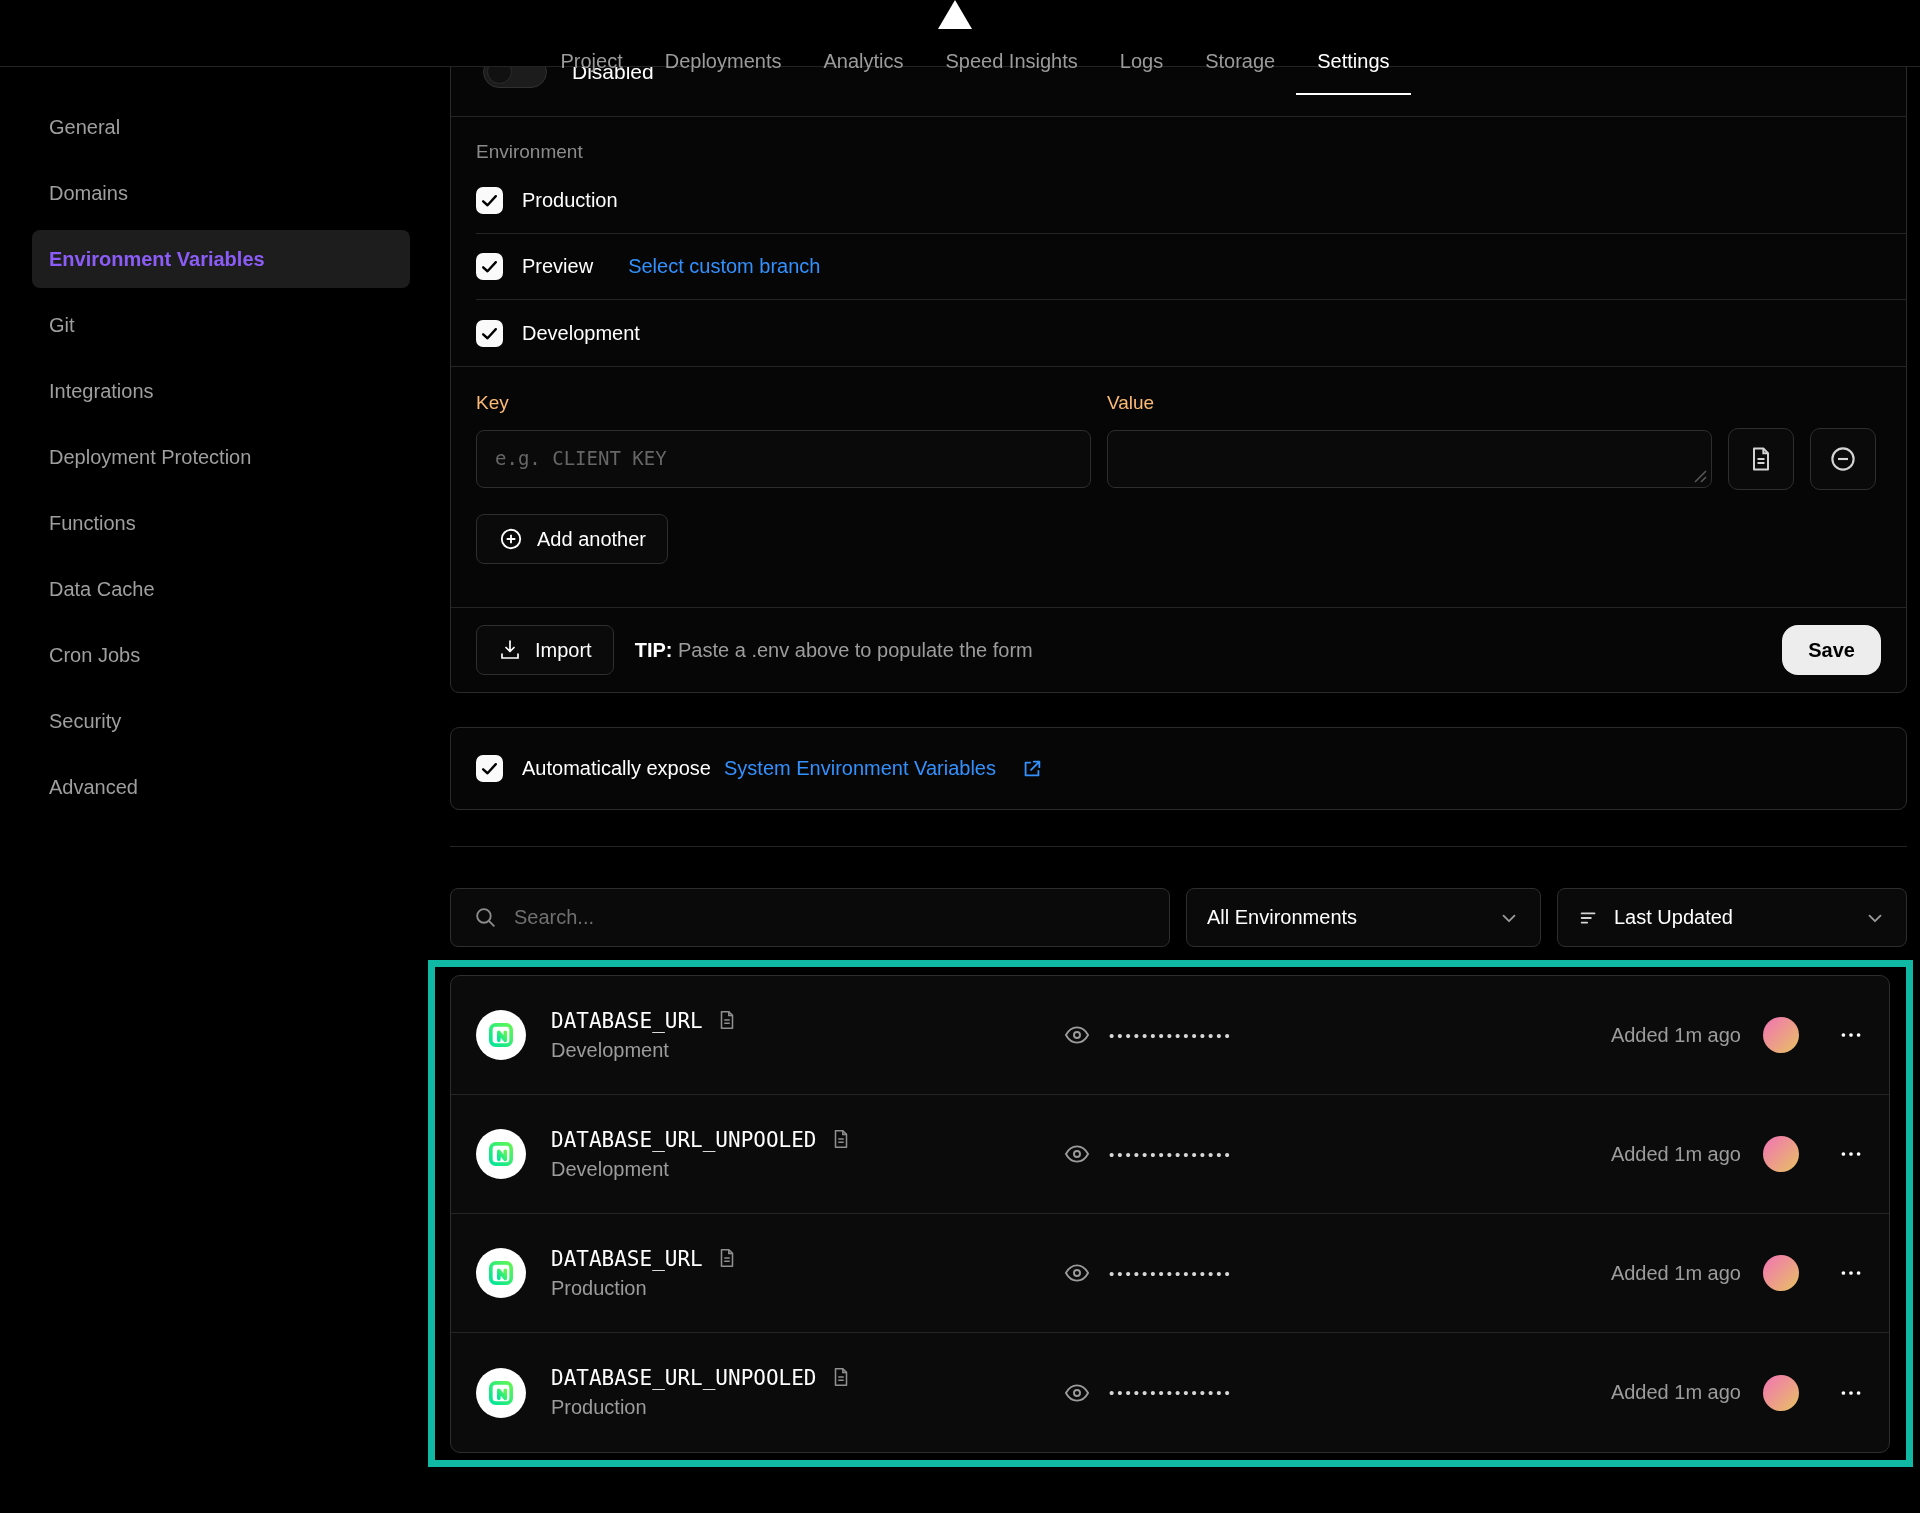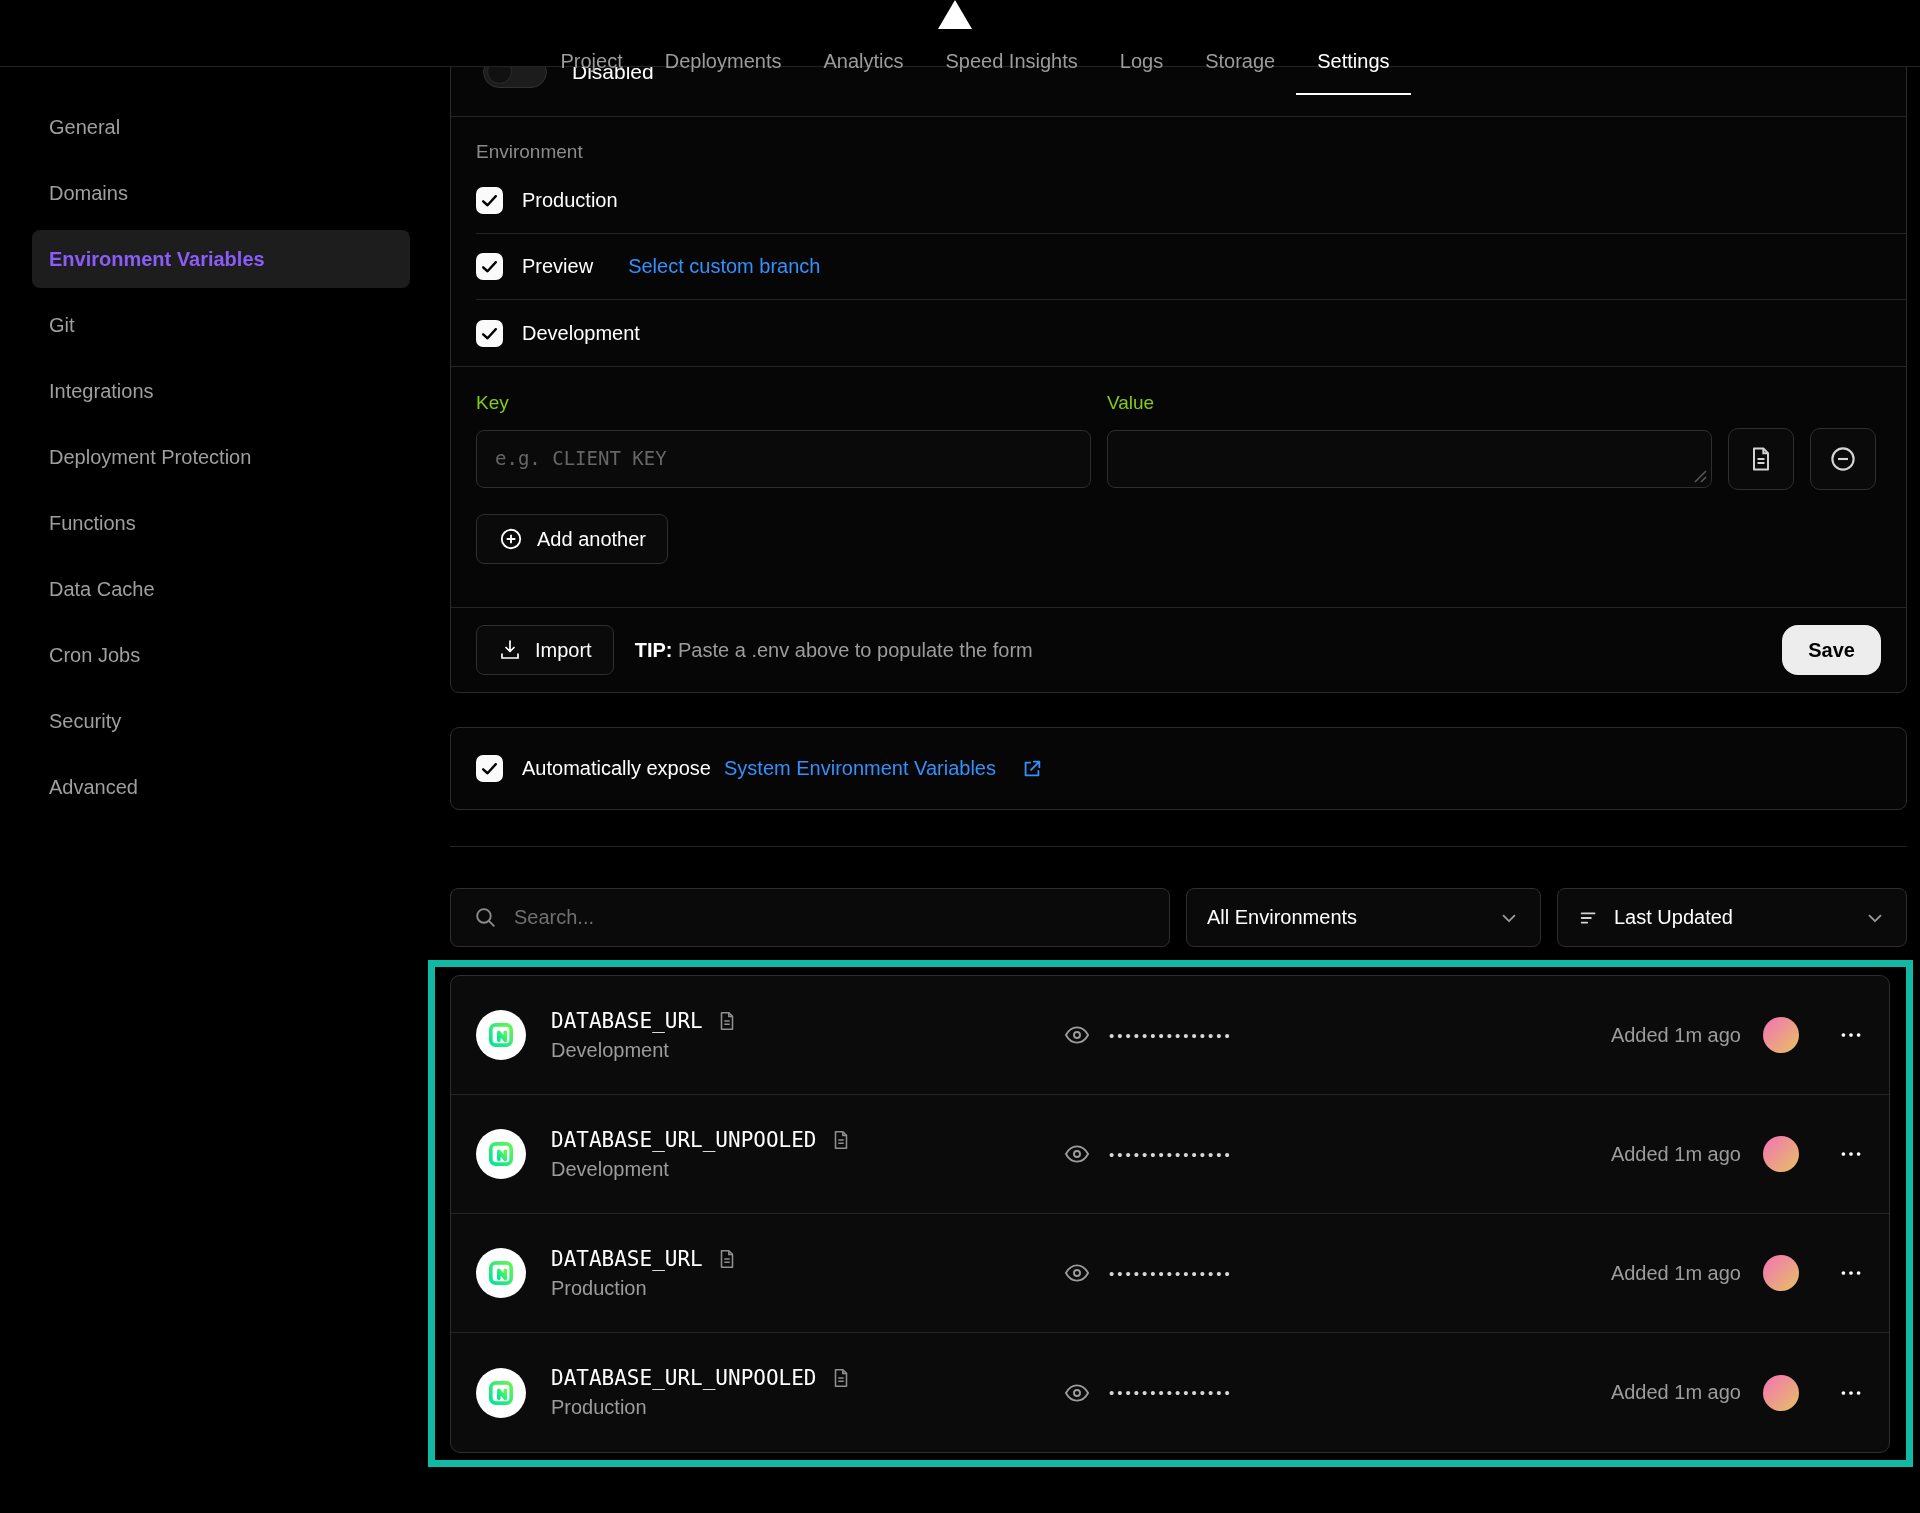--- a/index.html
+++ b/index.html
@@ -40,21 +40,21 @@
   .env-section { padding:24px 0 0 25px; }
   .env-title { color:#8b8b8b; font-size:19px; margin-bottom:5px; }
   .check-row { height:66px; display:flex; align-items:center; gap:19px; }
   .check-row.bordered { border-bottom:1px solid #242424; }
   .checkbox { width:27px; height:27px; border-radius:7px; background:#fafafa; display:flex;
               align-items:center; justify-content:center; cursor:pointer; flex-shrink:0; }
   .check-label { font-size:20px; color:#fff; }
   .link { color:var(--color-link,#3291ff); font-size:20px; cursor:pointer; margin-left:16px; }
 
   .form-section { border-top:1px solid #242424; padding:25px 30px 43px 25px; }
-  .label-row { display:flex; gap:16px; margin-bottom:14px; color:#84cc16; font-size:19px; }
+  .label-row { display:flex; gap:16px; margin-bottom:14px; color:#fdba74; font-size:19px; }
   .label-key { width:615px; }
   .label-value { flex:1; }
   .label-spacer { width:66px; }
   .input-row { display:flex; gap:16px; align-items:center; }
   .text-input { height:58px; background:#0a0a0a; border:1px solid #2e2e2e; border-radius:8px;
                 padding:0 18px; color:#fff; font-size:19px; outline:none; }
   .key-input { width:615px; font-family:Liberation Sans, sans-serif; }
   .key-input::placeholder { color:#666; font-family:"DejaVu Sans Mono", monospace; }
   .value-wrap { flex:1; position:relative; height:58px; }
   .value-input { width:100%; height:58px; }
@@ -92,21 +92,21 @@
 
   
   .highlight-box { margin:13px 0 0 -22px; width:1485px; border:7px solid var(--color-highlight,#0fb9a3);
                    padding:8px 16px 7px 15px; }
   .list-card { border:1px solid #2e2e2e; border-radius:10px; background:#0b0b0b; }
   .var-row { height:119px; display:flex; align-items:center; padding:0 25px; }
   .var-row.bordered { border-bottom:1px solid #242424; }
   .neon-avatar { width:50px; height:50px; border-radius:50%; background:#fff; display:flex;
                  align-items:center; justify-content:center; flex-shrink:0; }
   .var-info { margin-left:25px; width:512px; }
-  .var-name-line { display:flex; align-items:center; gap:13px; }
+  .var-name-line { display:flex; gap:13px; }
   .var-name { font-family:"DejaVu Sans Mono", monospace; font-size:21px; color:#fff; }
   .var-env { color:#9c9c9c; font-size:20px; margin-top:6px; }
   .var-middle { display:flex; align-items:center; }
   .masked { margin-left:18px; color:#d6d6d6; font-size:15px; letter-spacing:3px; }
   .var-right { margin-left:auto; display:flex; align-items:center; }
   .added { color:#9c9c9c; font-size:20px; }
   .user-avatar { width:36px; height:36px; border-radius:50%; margin-left:22px;
                  background:linear-gradient(135deg, var(--color-avatar-gradient-start,#f272b6),
                                                    var(--color-avatar-gradient-end,#e7c262)); }
   .menu-btn { margin-left:39px; background:none; border:none; cursor:pointer; display:flex; }

